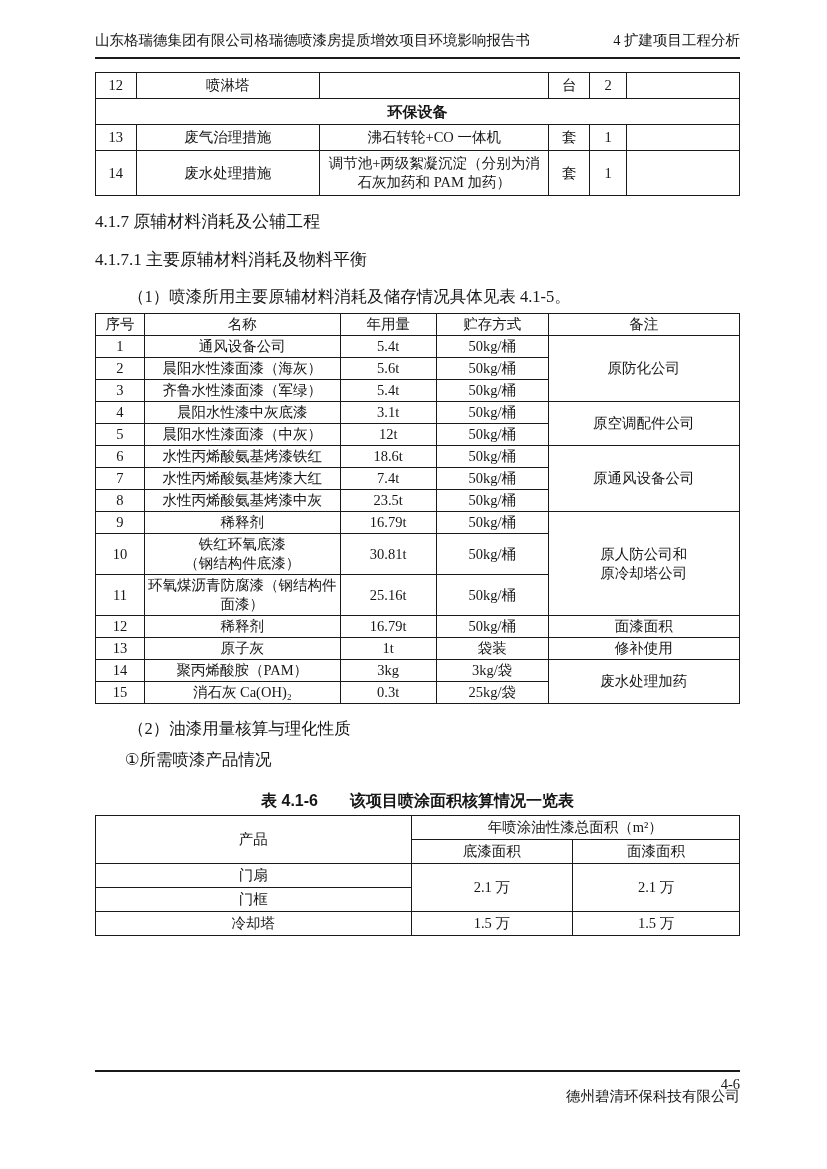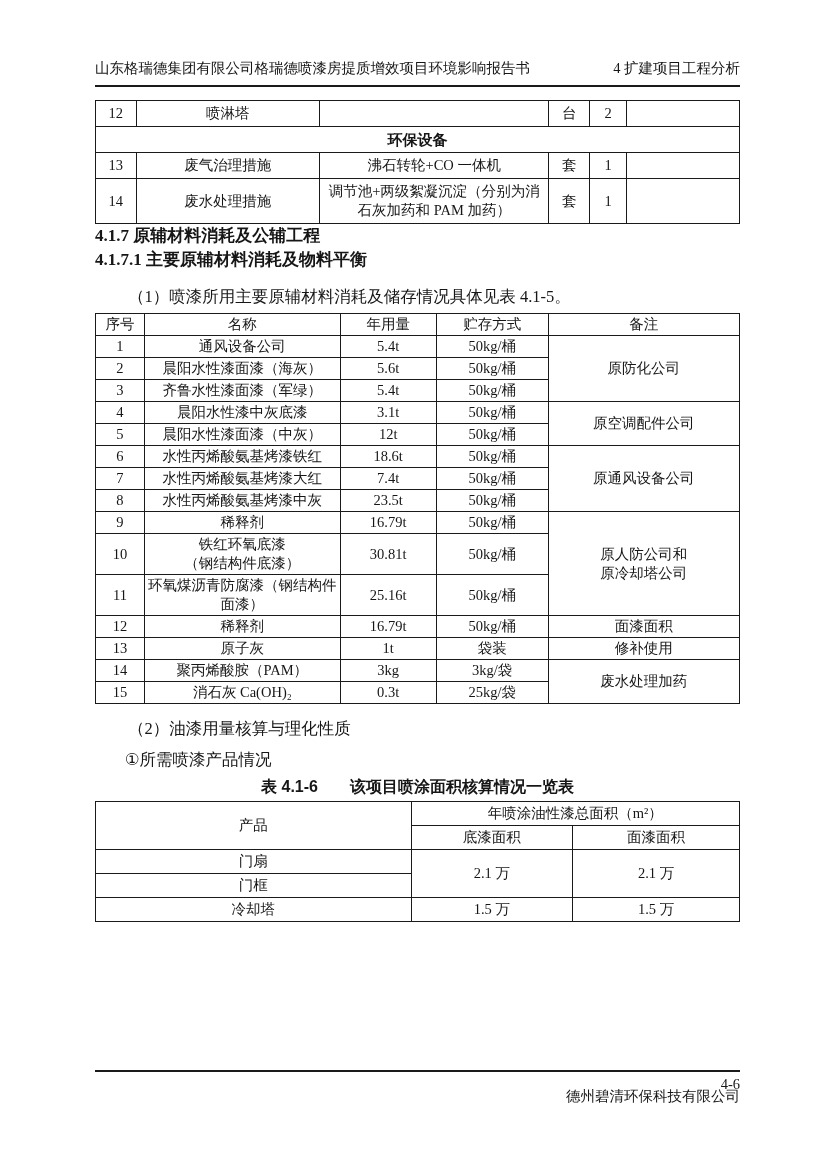--- a/index.html
+++ b/index.html
@@ -1,21 +1,21 @@
 <!DOCTYPE html>
 <html><head>
 <meta charset="utf-8">
 <style>
   * { margin:0; padding:0; box-sizing:border-box; }
   html,body { background:#ffffff; }
   body { font-family:"Liberation Serif","DejaVu Serif",serif; color:#161616; }
   .page {
     position:relative; width:827px; height:1169px; margin:0 auto;
     background:#ffffff; overflow:hidden;
-    padding:58px 87px 0 95px;
+    padding:30px 87px 0 95px;
     border-radius:23px;
   }
   
   .hdr {
     display:flex; justify-content:space-between; align-items:flex-end;
     font-size:14.5px; line-height:20px;
     border-bottom:2px solid #1a1a1a; padding-bottom:7px;
   }
   
   table { border-collapse:collapse; width:100%; table-layout:fixed; }
@@ -25,37 +25,37 @@
   }
   .eq-tbl { margin-top:13px; }
   .eq-tbl td { padding:3px 3px; }
   .eq-tbl .section-row td {
     font-family:"Liberation Sans","DejaVu Sans",sans-serif;
     font-weight:bold; font-size:15px; padding:3px 0;
   }
   .t5 td { padding:1px 3px; }
   .pre { white-space:pre-line; }
   
-  .h-num { font-size:17px; line-height:24px; font-weight:bold; }
+  .h-num { font-size:17px; line-height:24px; margin-top:14px; font-weight:normal; }
   .body-p {
     font-size:16.5px; line-height:33px; text-align:justify; text-indent:2em;
   }
   .p1 { margin-top:8px; }
   .p2 { margin-top:8px; }
   .sub-h {
     font-family:"Liberation Sans","DejaVu Sans",sans-serif;
     font-weight:normal; font-size:16.5px; line-height:28px; text-indent:1.8em;
   }
   .p3 { margin-top:2px; }
   .caption {
     text-align:center; font-family:"Liberation Sans","DejaVu Sans",sans-serif;
     font-weight:bold; font-size:16px; line-height:22px;
   }
   .cap5 { margin-top:4px; margin-bottom:4px; }
-  .cap6 { margin-top:3px; margin-bottom:3px; }
+  .cap6 { margin-top:17px; margin-bottom:3px; }
   
   .ftr {
     position:absolute; left:95px; right:87px; top:1070px;
     border-top:2px solid #1a1a1a; padding-top:3px;
   }
   .ftr-inner { position:relative; font-size:14.5px; line-height:19px; }
   .ftr-page { display:block; text-align:right; }
   .ftr-company { position:absolute; right:0; top:12px; }
 </style>
 </head>

